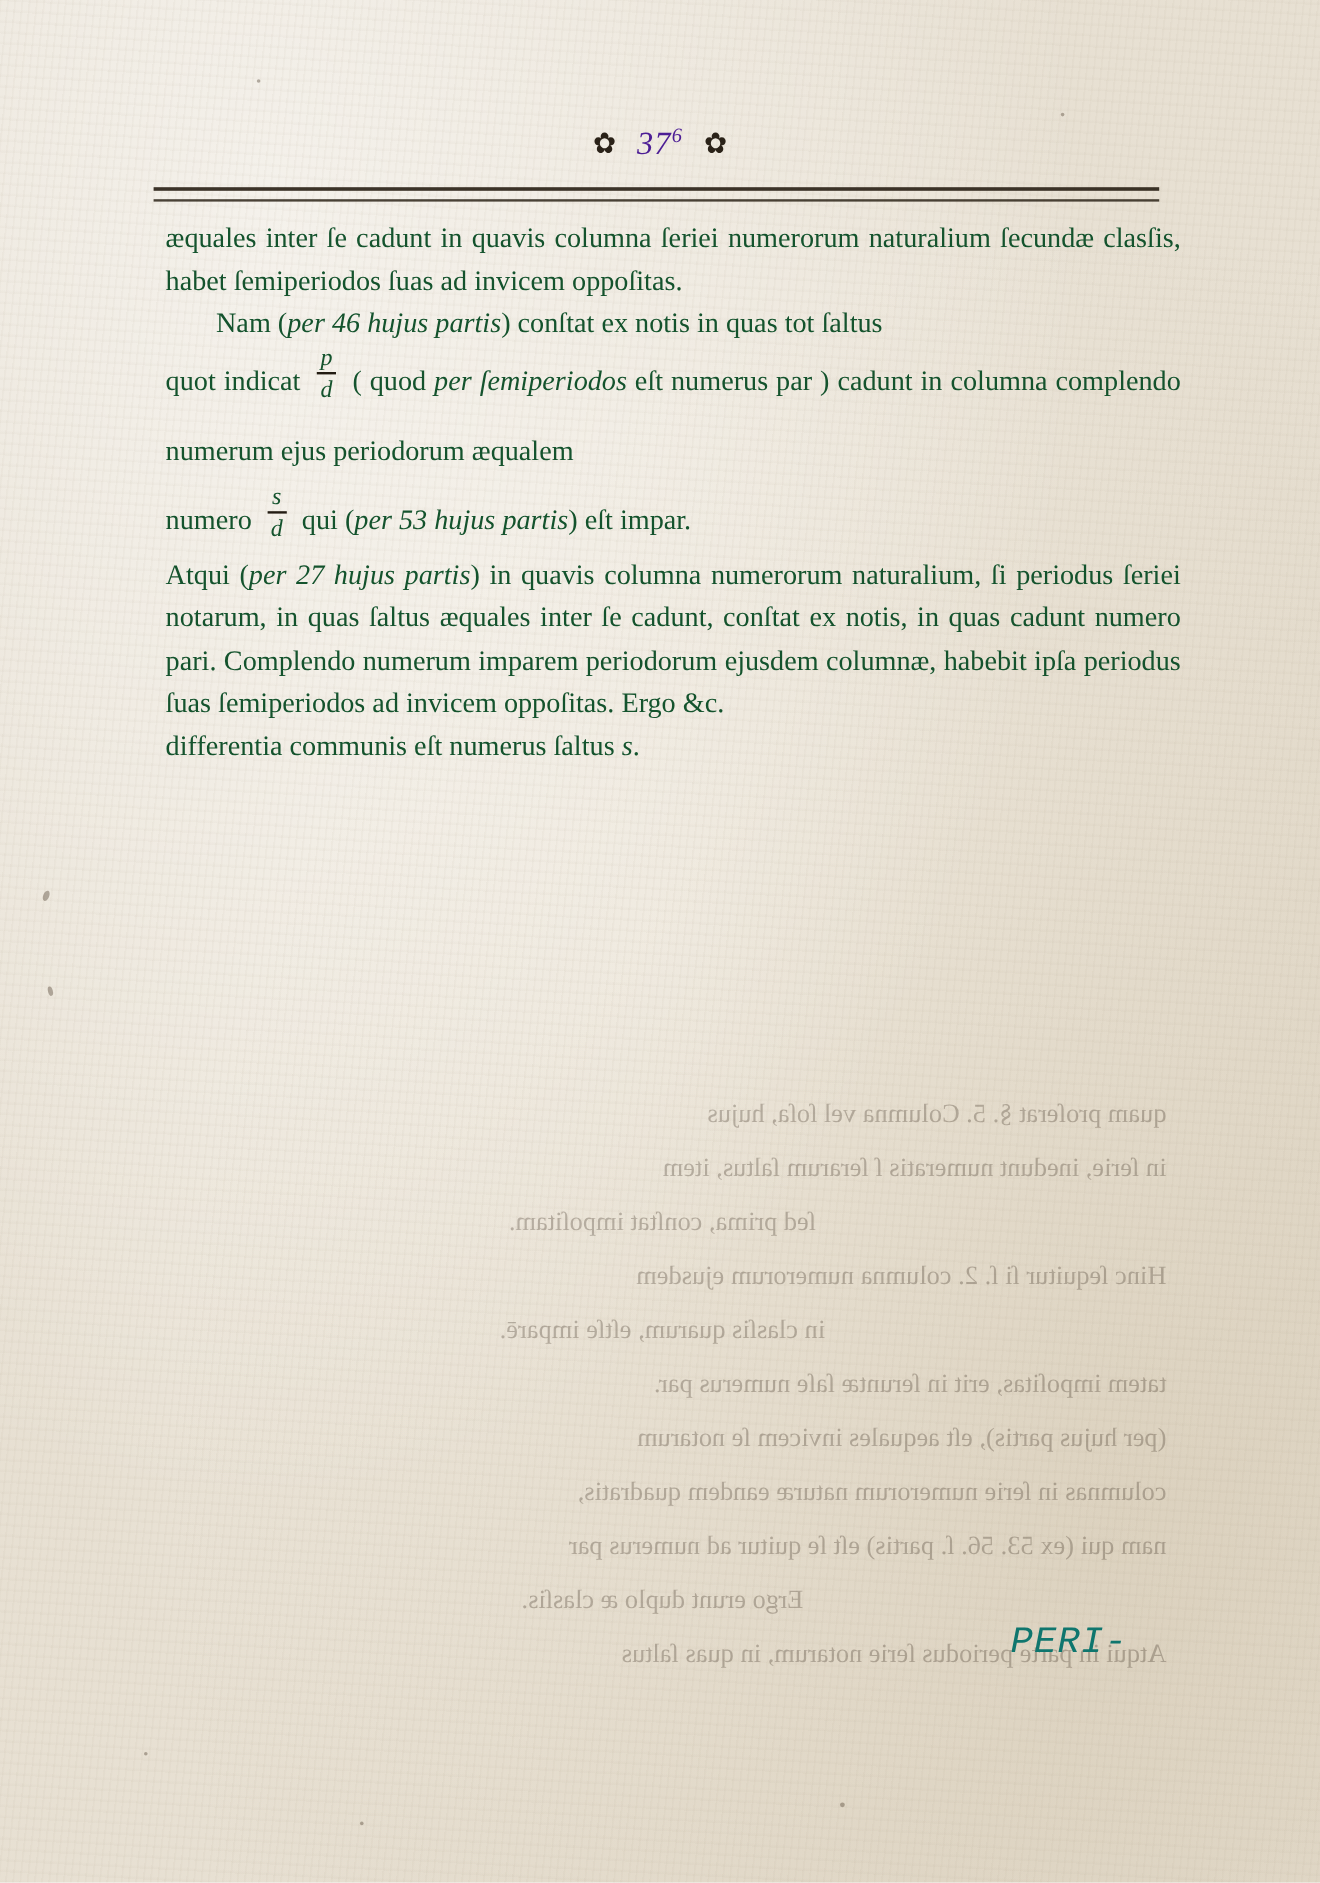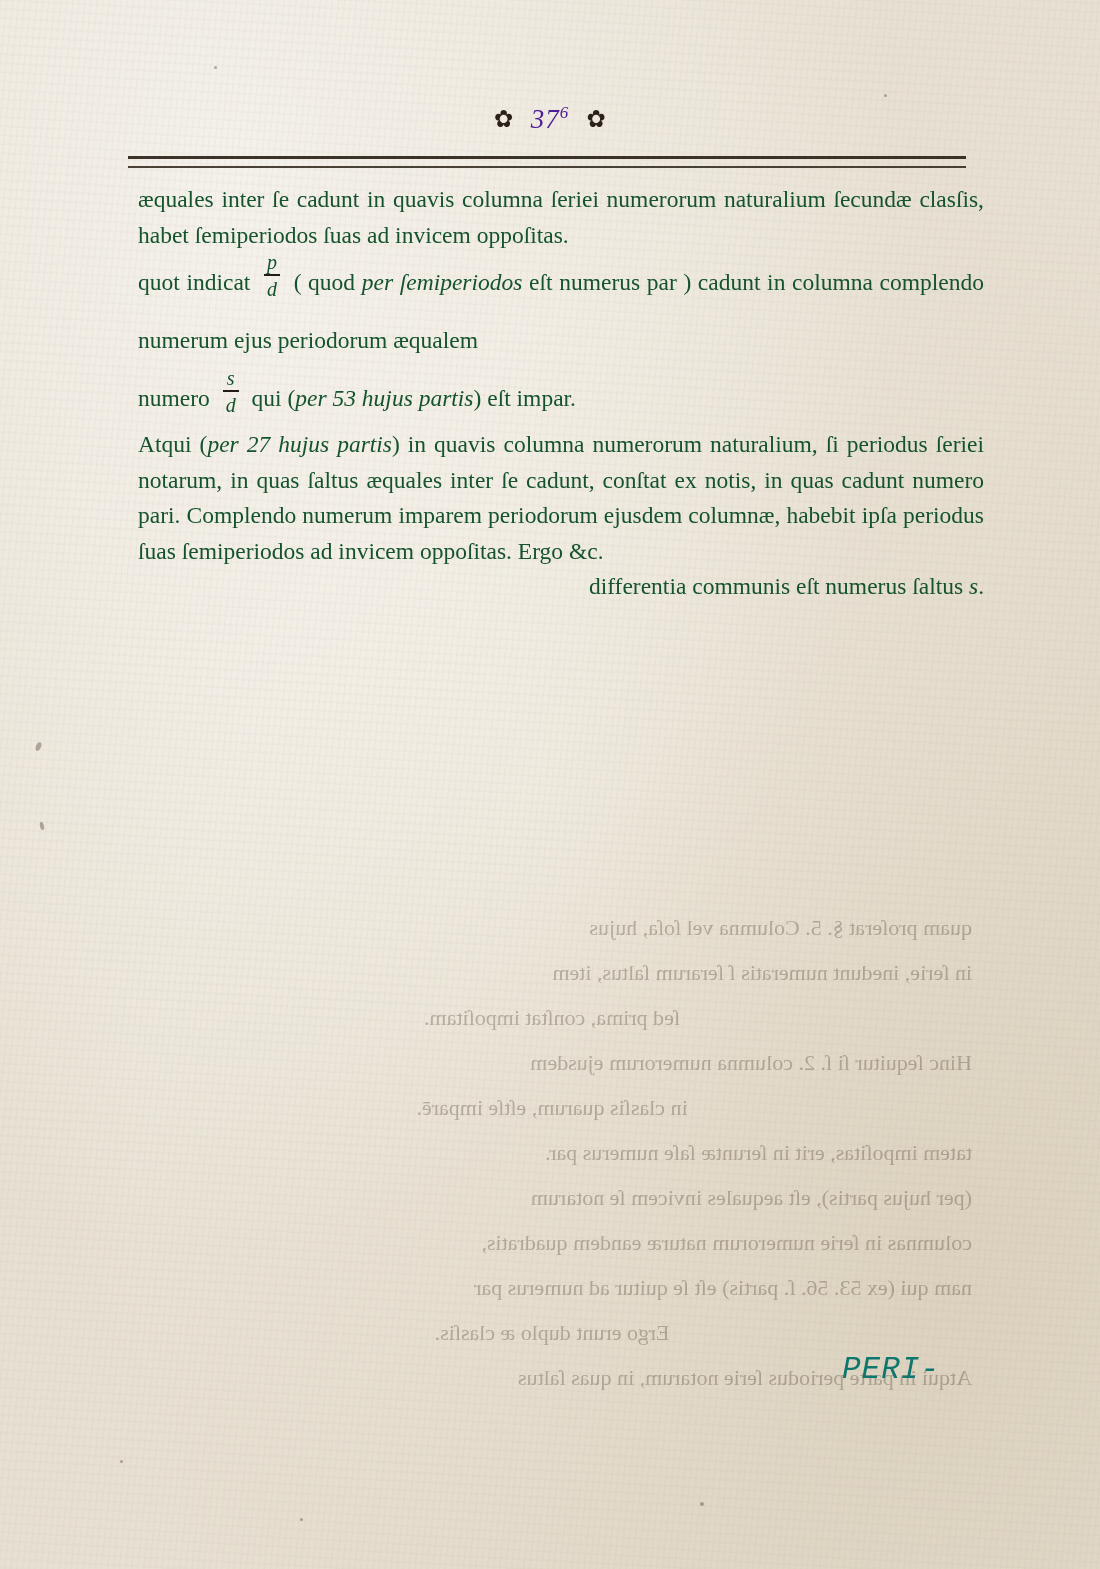--- a/index.html
+++ b/index.html
@@ -195,20 +195,23 @@
         <span class="orn">✿</span>
       </span>
     </div>
     <div class="rule rule-thick"></div>
     <div class="rule rule-thin"></div>
 
     <div class="body">
 
       <p>æquales inter ſe cadunt in quavis columna ſeriei numerorum naturalium ſecundæ clasſis, habet ſemiperiodos ſuas ad invicem oppoſitas.</p>
 
+      <p class="indent">
+        <span>Nam (</span><span class="it">per 46 hujus partis</span><span>) conſtat ex notis in quas tot ſaltus</span>
+      </p>
 
       <p class="line-tall">
         <span>quot indicat</span>
         <span class="frac">
           <span class="num">p</span>
           <span class="bar"></span>
           <span class="den">d</span>
         </span>
         <span>( quod </span><span class="it">per ſemiperiodos</span><span> eſt numerus par ) cadunt in columna complendo numerum ejus periodorum æqualem</span>
       </p>
@@ -222,21 +225,21 @@
         </span>
         <span>qui (</span><span class="it">per 53 hujus partis</span><span>) eſt impar.</span>
       </p>
 
       <p>
         <span>Atqui (</span><span class="it">per 27 hujus partis</span><span>) in quavis columna numerorum naturalium, ſi periodus ſeriei notarum, in quas ſaltus æquales inter ſe cadunt, conſtat ex notis, in quas cadunt numero pari. Complendo numerum imparem periodorum ejusdem columnæ, habebit ipſa periodus ſuas ſemiperiodos ad invicem oppoſitas. Ergo &amp;c.</span>
       </p>
 
 
 
-      <p style="text-align:right">
+      <p style="text-align:left">
         <span>differentia communis eſt numerus ſaltus </span><span class="it">s</span><span>.</span>
       </p>
 
     </div>
 
     <div class="catchword">PERI-</div>
 
   </div>
 
   <div class="bleed">

